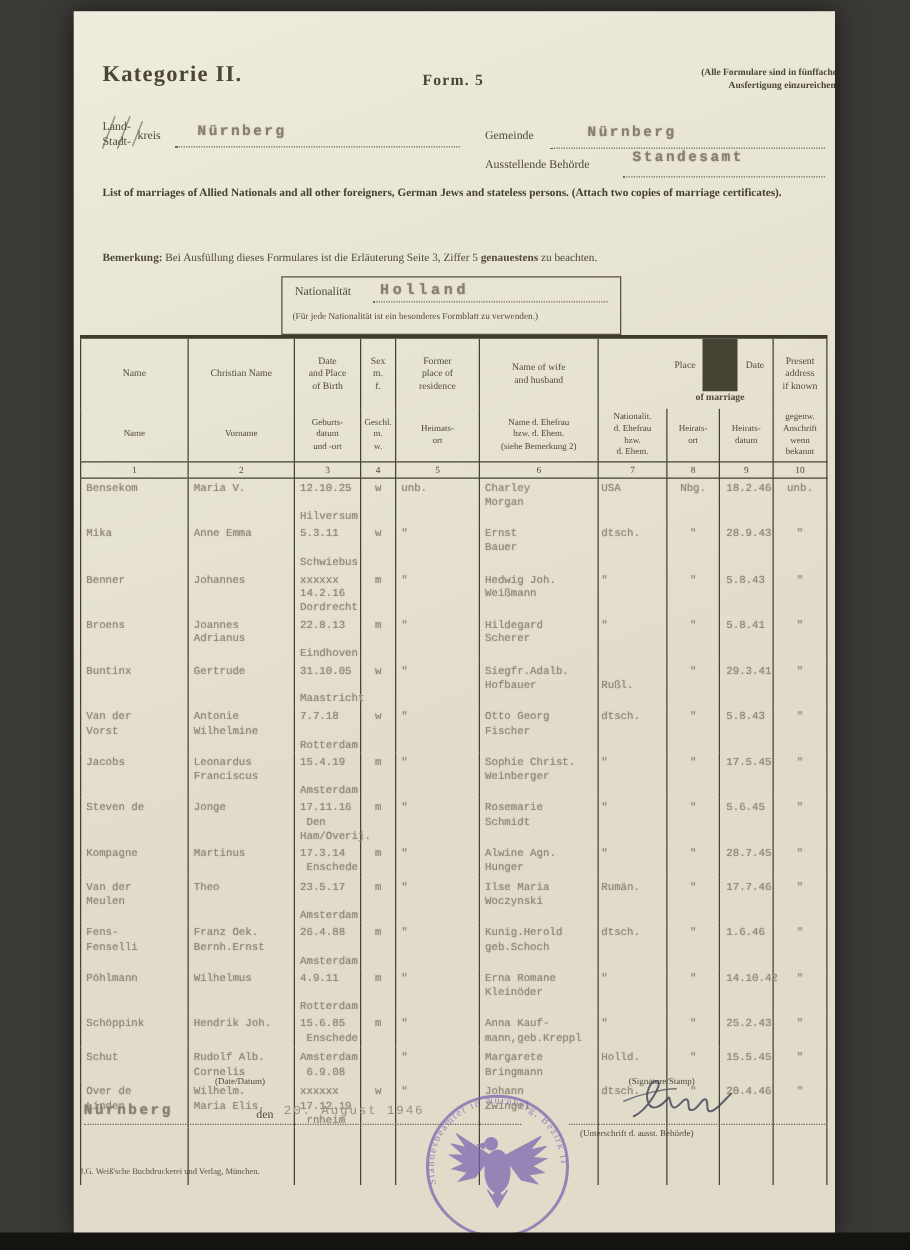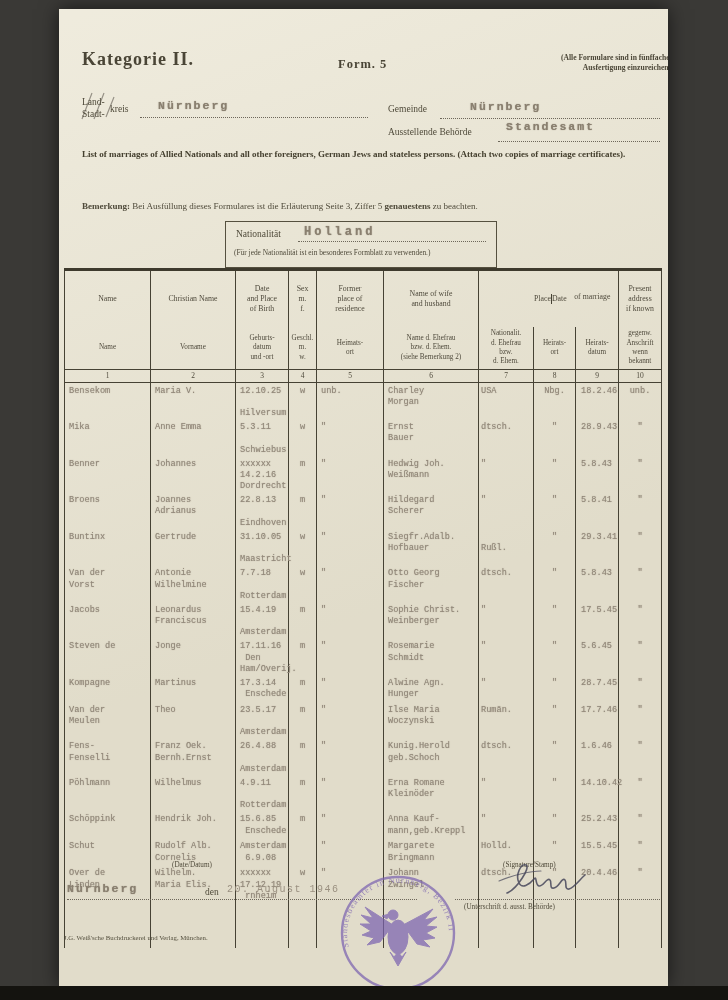--- a/index.html
+++ b/index.html
@@ -64,25 +64,25 @@
   .hcell,.bcell{border-right:1px solid #464234;box-sizing:border-box;}
   .hcell:first-child,.bcell:first-child{border-left:1px solid #464234;}
   .thead-row.en .hcell{min-height:56px;}
   .thead-row.de .hcell{min-height:42px;}
   .hcell{
     display:flex;align-items:center;justify-content:center;text-align:center;
     white-space:pre-line;color:#4f4a3c;padding:2px 1px;line-height:1.3;
   }
   .thead-row.en .hcell{font-size:7.8px;}
   .thead-row.de .hcell{font-size:7.2px;}
-  .span89{flex-direction:row;justify-content:center;padding:0;}
+  .span89{flex-direction:column;justify-content:center;padding:0;}
   .pd{display:flex;width:100%;flex:1;align-items:center;}
   .pd span{flex:1;text-align:center;}
   .pd .vdiv{width:1px;align-self:stretch;background:#464234;}
-  .om{width:100%;text-align:center;padding-bottom:4px;}
+  .om{width:100%;text-align:center;padding-bottom:4px;font-weight:bold;}
   .thead-row.nums .hcell{
     min-height:13px;font-size:7.5px;border-top:1px solid #464234;border-bottom:1px solid #464234;
     padding:1px;
   }
   .bcell{
     font-family:"Liberation Mono", monospace;font-size:8.6px;line-height:1.3;
     color:#92887a;white-space:pre-wrap;padding:3px 1px 0 4px;
     text-shadow:0 0 1px rgba(140,130,112,.7);
   }
   .trow{min-height:27px;}

